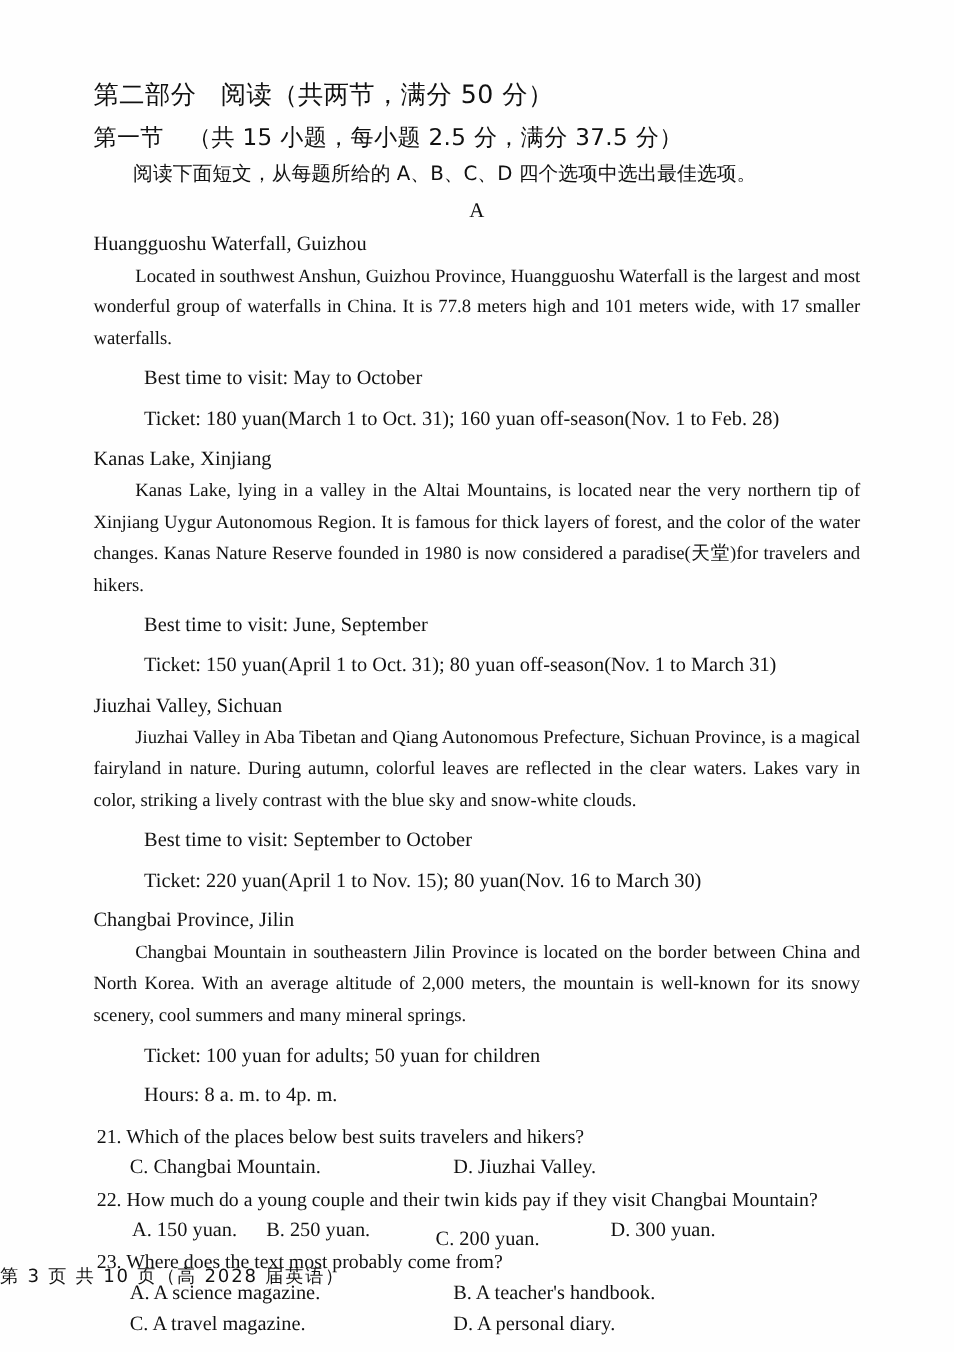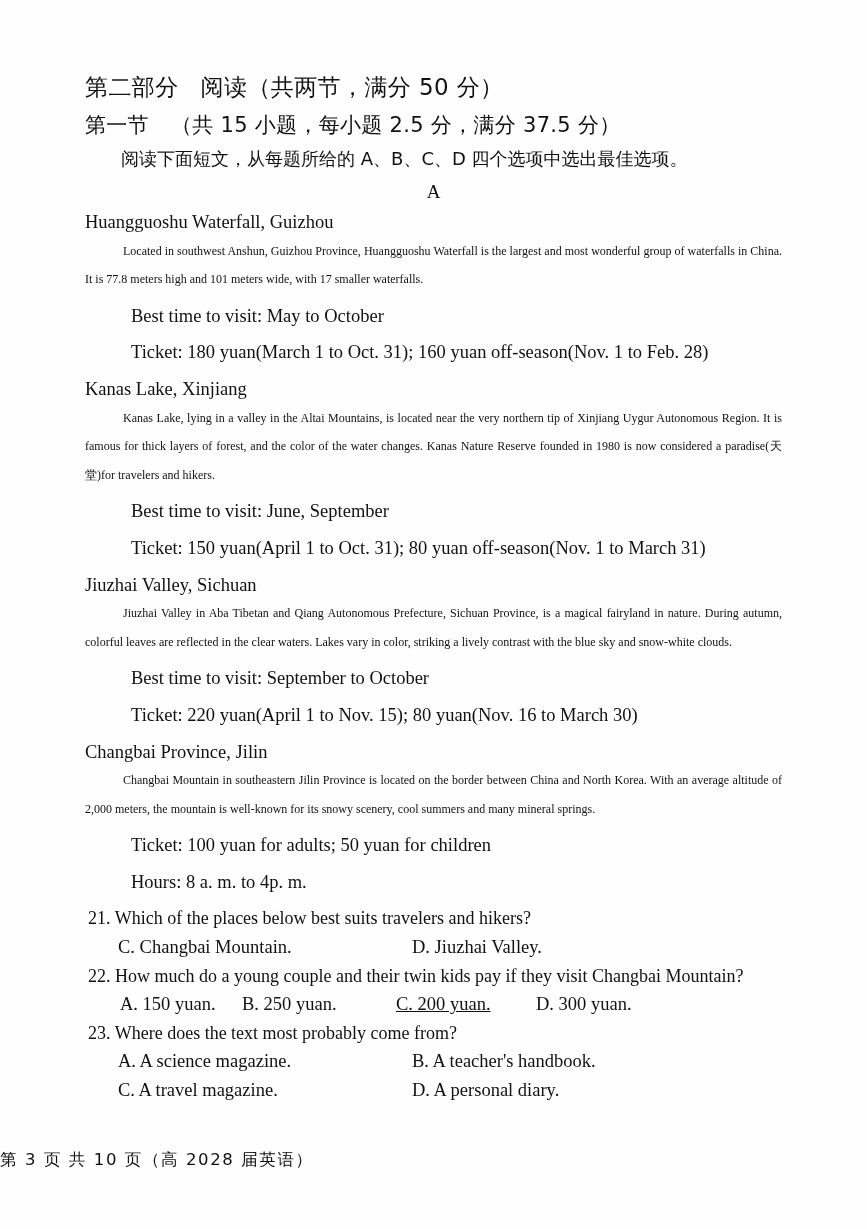--- a/index.html
+++ b/index.html
@@ -75,21 +75,21 @@
 
   
   .place-name {
     font-size: 18.5px;
     line-height: 28.6px;
     margin: 0;
     text-align: left;
   }
 
   .para {
-    font-size: 12px;
+    font-size: 17px;
     line-height: 28.6px;
     margin: 0;
     text-align: justify;
     text-align-last: left;
     text-indent: 38px;
   }
 
   .detail {
     font-size: 18.5px;
     line-height: 28.6px;
@@ -135,22 +135,22 @@
   .q-opts-4col {
     display: block;
     font-size: 18.5px;
     line-height: 28.6px;
     padding-left: 33px;
     position: relative;
     height: 28.6px;
   }
   .q-opts-4col .o1 { position: absolute; left: 0px;   top: 0; margin-left: 35px; }
   .q-opts-4col .o2 { position: absolute; left: 157px; top: 0; }
-  .q-opts-4col .o3 { position: absolute; left: 311px; top: 0; text-decoration: underline; }
-  .q-opts-4col .o4 { position: absolute; left: 451px; top: 0; text-align: center; }
+  .q-opts-4col .o3 { position: absolute; left: 311px; top: 8px; }
+  .q-opts-4col .o4 { position: absolute; left: 470px; top: 0; text-align: center; }
 
   
   .footer {
     position: absolute;
     left: 0;
     top: 1148px;
     width: 867px;
     font-size: 16.5px;
     line-height: 24px;
     letter-spacing: 1.6px;

